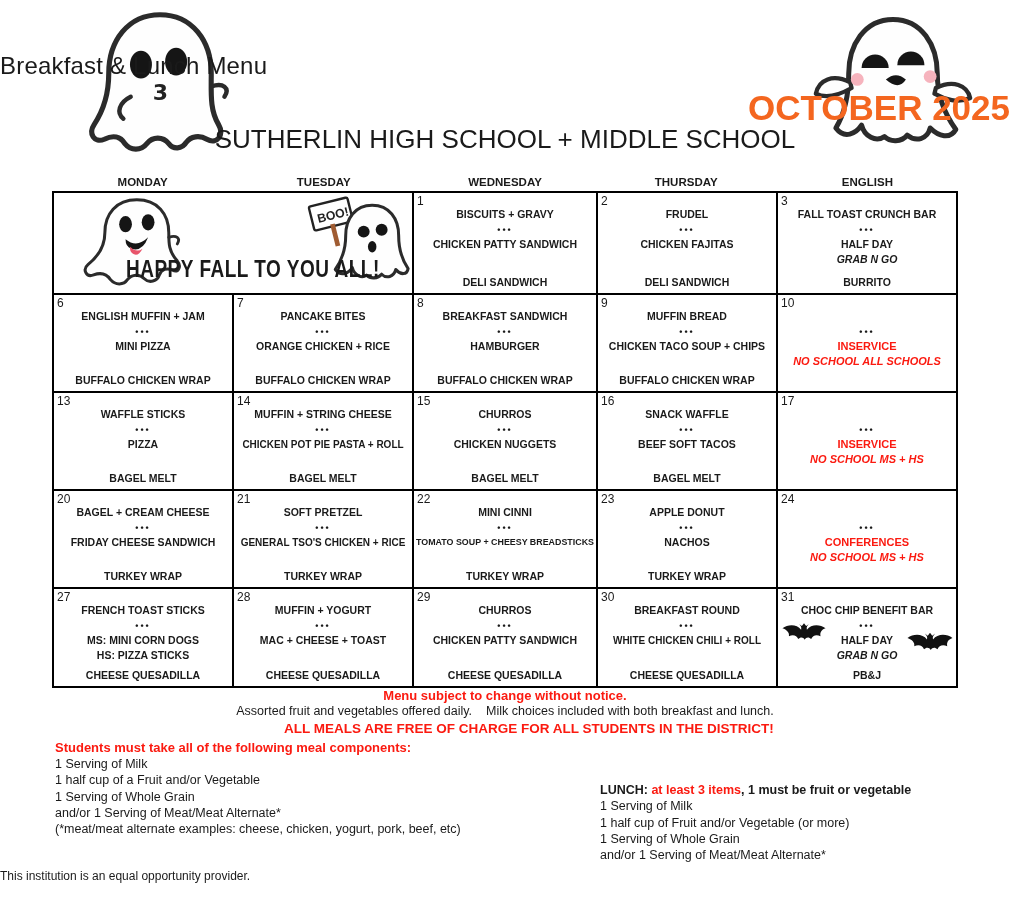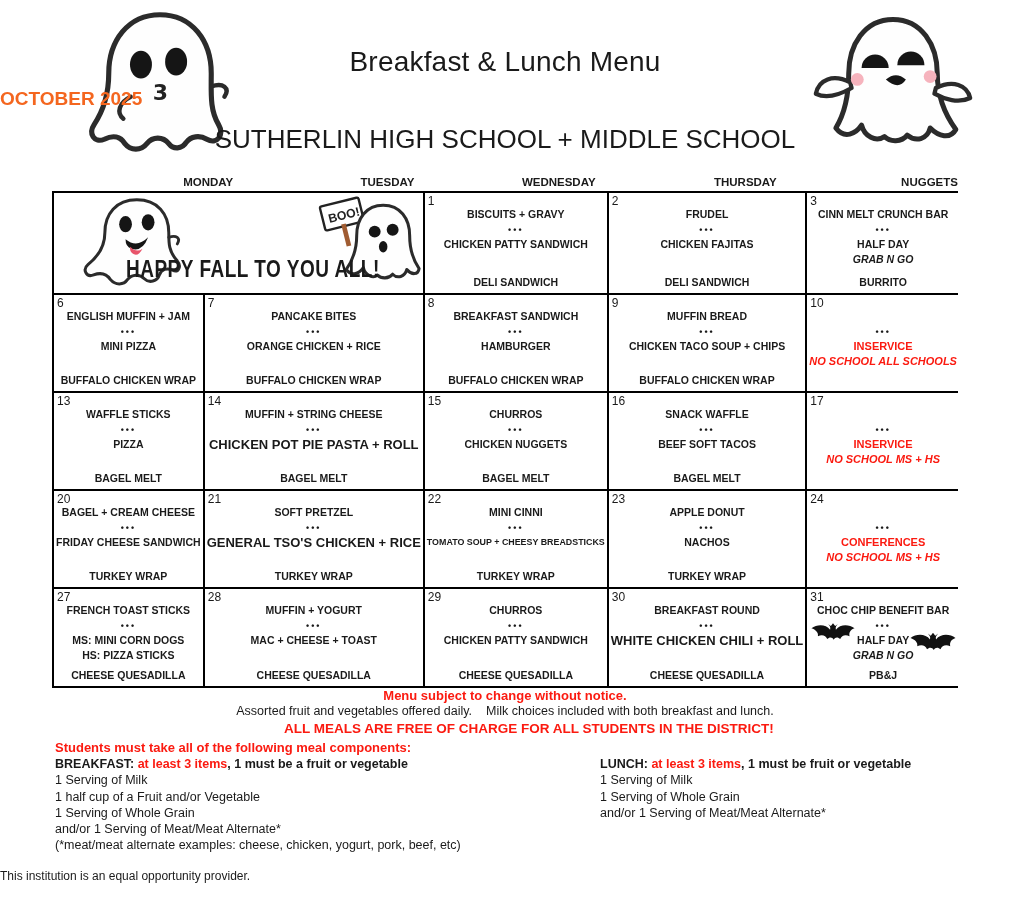--- a/index.html
+++ b/index.html
@@ -1,32 +1,32 @@
 <!DOCTYPE html>
 <html style="--accent: #F4661F; --red: #FB1A10;"><head>
 <meta charset="utf-8">
 <style>
   html,body{margin:0;padding:0;background:#fff;}
   body{width:1010px;height:904px;position:relative;font-family:"Liberation Sans",sans-serif;color:#1a1a1a;overflow:hidden;}
   .abs{position:absolute;}
   
-  #page-title{left:0;right:0;top:46px;text-align:center;font-size:28px;letter-spacing:.2px;}
-  #page-month{left:0;right:0;top:88px;text-align:left;font-size:19px;font-weight:bold;color:var(--accent,#F4661F);}
+  #page-title{left:0;right:0;top:52px;text-align:left;font-size:24px;letter-spacing:.2px;}
+  #page-month{left:0;right:0;top:88px;text-align:right;font-size:35px;font-weight:bold;color:var(--accent,#F4661F);}
   #page-school{left:0;right:0;top:124px;text-align:center;font-size:26px;}
   #ghost-left{left:62px;top:6px;width:196px;height:164px;}
   #ghost-right{left:800px;top:8px;width:186px;height:160px;}
   
   #day-headers{left:52px;top:176px;width:906px;display:grid;grid-template-columns:repeat(5,1fr);}
-  #day-headers div{text-align:right;font-size:11.5px;font-weight:bold;}
+  #day-headers div{text-align:center;font-size:11.5px;font-weight:bold;}
   
   #calendar-grid{left:52px;top:191px;width:906px;height:497px;box-sizing:border-box;border:2px solid #000;background:#000;display:grid;grid-template-columns:repeat(5,1fr);grid-template-rows:100px 96px 96px 96px 97px;gap:2px;}
   .cell{background:#fff;position:relative;display:flex;flex-direction:column;align-items:center;box-sizing:border-box;padding:14px 2px 3px 2px;}
   .cell .date{position:absolute;top:1px;left:3px;font-size:12px;font-weight:normal;}
   .line{font-size:10.5px;font-weight:bold;line-height:15.5px;text-align:center;white-space:nowrap;}
-  .line.small{font-size:13px;}
+  .line.small{font-size:10px;}
   .line.xsmall{font-size:8.9px;text-align:center;}
   .line.dots{font-size:9px;letter-spacing:2px;line-height:14px;}
   .line.red{color:var(--red,#FB1A10);font-size:11px;}
   .line.it{font-style:italic;}
   .spacer{flex:1 1 auto;}
   
   .cell.banner{grid-column:1 / 3;padding:0;}
   .banner-ghost-a{position:absolute;left:4px;top:3px;width:152px;height:94px;}
   .banner-ghost-b{position:absolute;right:2px;top:2px;width:104px;height:96px;}
   .banner-text{position:absolute;left:72px;bottom:10px;font-size:19px;font-weight:bold;letter-spacing:.5px;transform:scaleY(1.25);transform-origin:bottom;z-index:2;white-space:nowrap;}
@@ -35,21 +35,21 @@
   .bat.right{right:1px;top:43px;width:50px;}
   
   .note{left:0;right:0;text-align:center;}
   #note1{top:688px;font-size:13px;font-weight:bold;color:var(--red,#FB1A10);}
   #note2{top:704px;font-size:12.5px;}
   #note2 .gap{display:inline-block;width:14px;}
   #note3{top:721px;font-size:13.5px;font-weight:bold;color:var(--red,#FB1A10);margin-left:48px;}
   #components-heading{left:55px;top:740px;font-size:13px;font-weight:bold;color:var(--red,#FB1A10);}
   .meal-col{top:756px;font-size:12.5px;line-height:16.3px;}
   #breakfast-col{left:55px;width:520px;}
-  #lunch-col{left:600px;width:400px;}
+  #lunch-col{left:600px;width:400px;margin-top:26px;}
   .meal-head{font-weight:bold;}
   .meal-head .hl{color:var(--red,#FB1A10);}
   #page-footer{top:869px;left:0;right:0;text-align:left;font-size:12px;}
   svg{display:block;width:100%;height:100%;}
 </style>
 </head>
 <body>
 
 <div class="abs" id="ghost-left">
   <svg viewBox="0 0 120 112">
@@ -75,21 +75,21 @@
 </div>
 <div class="abs" id="page-title">Breakfast &amp; Lunch Menu</div>
 <div class="abs" id="page-month">OCTOBER 2025</div>
 <div class="abs" id="page-school">SUTHERLIN HIGH SCHOOL + MIDDLE SCHOOL</div>
 
 <div class="abs" id="day-headers">
     <div>MONDAY</div>
     <div>TUESDAY</div>
     <div>WEDNESDAY</div>
     <div>THURSDAY</div>
-    <div>NUGGETS</div>
+    <div>ENGLISH</div>
   </div>
 <div class="abs" id="calendar-grid">
     <div class="cell banner">
       <div class="banner-ghost-a">
         <svg viewBox="0 0 130 100">
           <path d="M68 4 C46 4 34 19 34 39 C34 54 26 65 16 73 C10 78 14 87 22 84 C30 81 36 83 40 89 C45 95 54 95 58 89 C63 83 71 83 76 88 C81 93 90 91 92 84 C94 78 100 76 106 79 C112 82 116 75 111 69 C102 59 102 51 102 39 C102 19 90 4 68 4 Z" fill="#fefefe" stroke="#2b2b2b" stroke-width="3.2" stroke-linejoin="round"></path>
           <ellipse cx="56" cy="30" rx="6.8" ry="8.6" fill="#151515"></ellipse>
           <ellipse cx="80" cy="28" rx="6.8" ry="8.6" fill="#151515"></ellipse>
           <path d="M56 46 q12 10 24 -2 q-6 16 -18 12 q-6 -2 -6 -10 Z" fill="#151515"></path>
           <path d="M61 54 q7 7 13 2 q-4 8 -9 6 q-5 -2 -4 -8 Z" fill="#e8546a"></path>
@@ -122,21 +122,21 @@
     <div class="cell">
       <span class="date">2</span>
       <div class="line">FRUDEL</div>
       <div class="line dots">•••</div>
       <div class="line">CHICKEN FAJITAS</div>
       <div class="spacer"></div>
       <div class="line">DELI SANDWICH</div>
     </div>
     <div class="cell">
       <span class="date">3</span>
-      <div class="line">CINN MELT CRUNCH BAR</div>
+      <div class="line">FALL TOAST CRUNCH BAR</div>
       <div class="line dots">•••</div>
       <div class="line">HALF DAY</div>
       <div class="line it">GRAB N GO</div>
       <div class="spacer"></div>
       <div class="line">BURRITO</div>
     </div>
     <div class="cell">
       <span class="date">6</span>
       <div class="line">ENGLISH MUFFIN + JAM</div>
       <div class="line dots">•••</div>
@@ -312,31 +312,31 @@
       </div>
     </div>
   </div>
 
 <div class="abs note" id="note1">Menu subject to change without notice.</div>
 <div class="abs note" id="note2"><span>Assorted fruit and vegetables offered daily.</span><span class="gap"></span><span>Milk choices included with both breakfast and lunch.</span></div>
 <div class="abs note" id="note3">ALL MEALS ARE FREE OF CHARGE FOR ALL STUDENTS IN THE DISTRICT!</div>
 <div class="abs" id="components-heading">Students must take all of the following meal components:</div>
 
 <div class="abs meal-col" id="breakfast-col">
-  <div class="meal-head"><span>BREAKFAST:</span><span class="hl"> at least 3 items</span><span>, 1 must be a fruit or vegetable</span></div>
   <div class="meal-items">
       <div>1 Serving of Milk</div>
       <div>1 half cup of a Fruit and/or Vegetable</div>
       <div>1 Serving of Whole Grain</div>
       <div>and/or 1 Serving of Meat/Meat Alternate*</div>
       <div>(*meat/meat alternate examples: cheese, chicken, yogurt, pork, beef, etc)</div>
     </div>
 </div>
 <div class="abs meal-col" id="lunch-col">
   <div class="meal-head"><span>LUNCH:</span><span class="hl"> at least 3 items</span><span>, 1 must be fruit or vegetable</span></div>
   <div class="meal-items">
       <div>1 Serving of Milk</div>
+      <div>1 half cup of Fruit and/or Vegetable (or more)</div>
       <div>1 Serving of Whole Grain</div>
       <div>and/or 1 Serving of Meat/Meat Alternate*</div>
     </div>
 </div>
 
 <div class="abs" id="page-footer">This institution is an equal opportunity provider.</div>
 
 </body></html>

